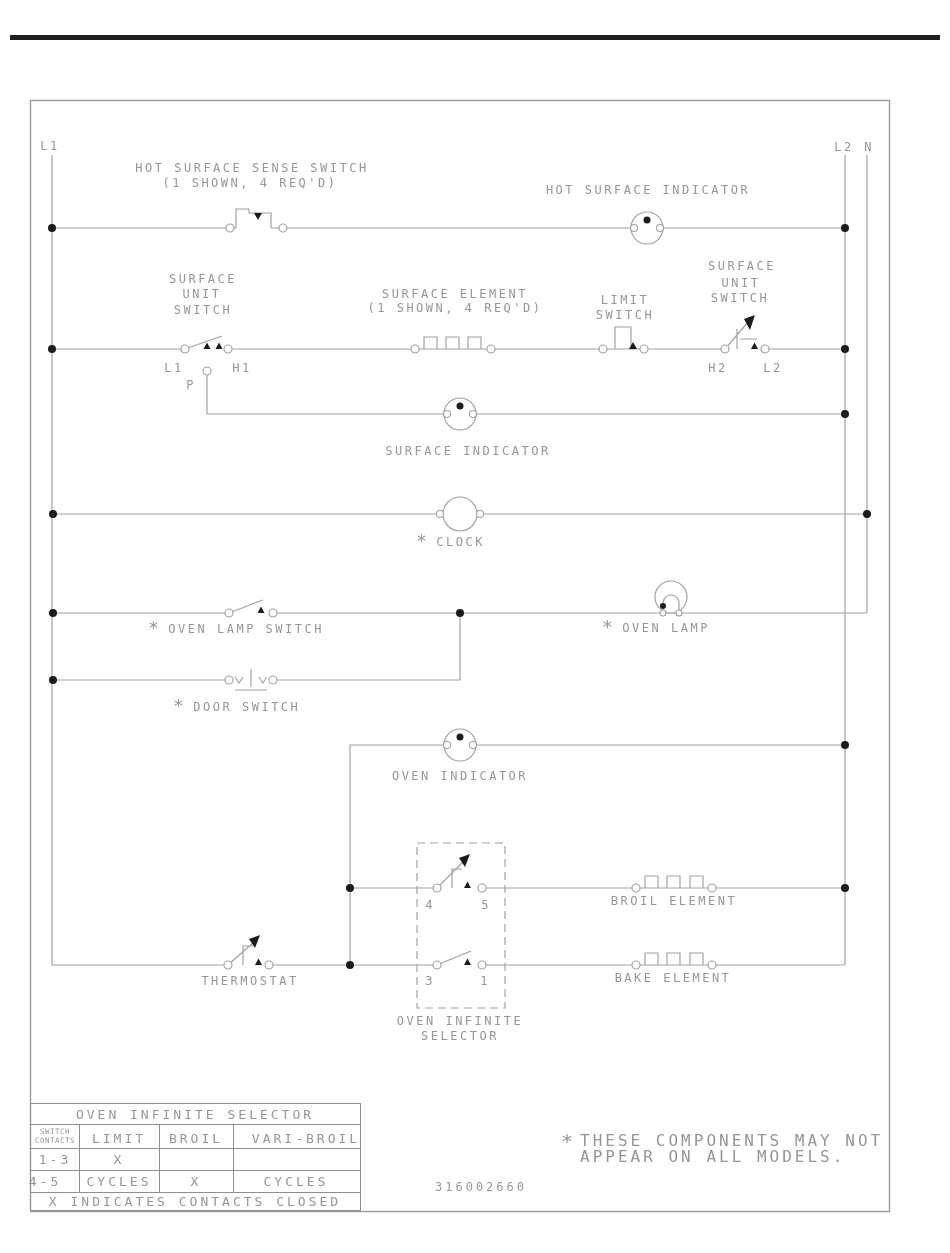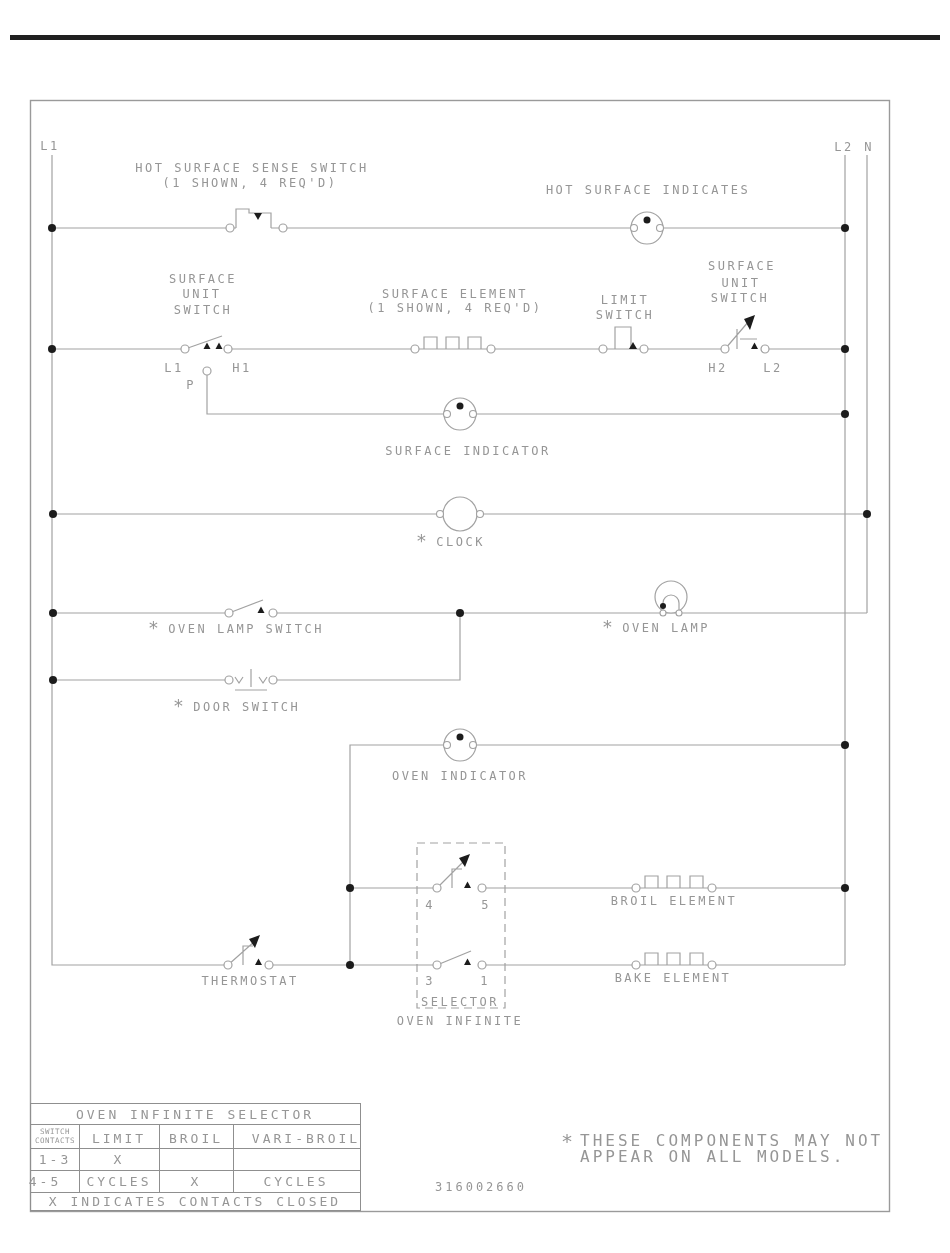--- a/index.html
+++ b/index.html
@@ -196,21 +196,21 @@
       <circle cx="350" cy="965" r="4"></circle>
     </g>
   </svg>
 
   <div class="lbl" style="left:50px;top:139px">L1</div>
   <div class="lbl" style="left:844px;top:140px">L2</div>
   <div class="lbl" style="left:869px;top:140px">N</div>
 
   <div class="lbl" style="left:252px;top:161px">HOT SURFACE SENSE SWITCH</div>
   <div class="lbl" style="left:250px;top:176px">(1 SHOWN, 4 REQ'D)</div>
-  <div class="lbl" style="left:648px;top:183px">HOT SURFACE INDICATES</div>
+  <div class="lbl" style="left:648px;top:183px">HOT SURFACE INDICATOR</div>
 
   <div class="lbl" style="left:203px;top:272px">SURFACE</div>
   <div class="lbl" style="left:202px;top:287px">UNIT</div>
   <div class="lbl" style="left:203px;top:303px">SWITCH</div>
 
   <div class="lbl" style="left:455px;top:287px">SURFACE ELEMENT</div>
   <div class="lbl" style="left:455px;top:301px">(1 SHOWN, 4 REQ'D)</div>
 
   <div class="lbl" style="left:625px;top:293px">LIMIT</div>
   <div class="lbl" style="left:625px;top:308px">SWITCH</div>
@@ -248,21 +248,21 @@
   <div class="lbl" style="left:430px;top:898px">4</div>
   <div class="lbl" style="left:486px;top:898px">5</div>
   <div class="lbl" style="left:430px;top:974px">3</div>
   <div class="lbl" style="left:485px;top:974px">1</div>
 
   <div class="lbl" style="left:674px;top:894px">BROIL ELEMENT</div>
   <div class="lbl" style="left:673px;top:971px">BAKE ELEMENT</div>
   <div class="lbl" style="left:250px;top:974px">THERMOSTAT</div>
 
   <div class="lbl" style="left:460px;top:1014px">OVEN INFINITE</div>
-  <div class="lbl" style="left:460px;top:995px">SELECTOR</div>
+  <div class="lbl" style="left:460px;top:1029px">SELECTOR</div>
 
   <div style="position:absolute;left:561px;top:1133px;display:flex;">
     <span class="ast" style="font-size:20px;top:2px;">*</span>
     <div>
       <div class="note-line">THESE COMPONENTS MAY NOT</div>
       <div class="note-line">APPEAR ON ALL MODELS.</div>
     </div>
   </div>
 
   <div class="lbl-left" style="left:411px;top:1180px;letter-spacing:3px;margin-left:24px;">316002660</div>

